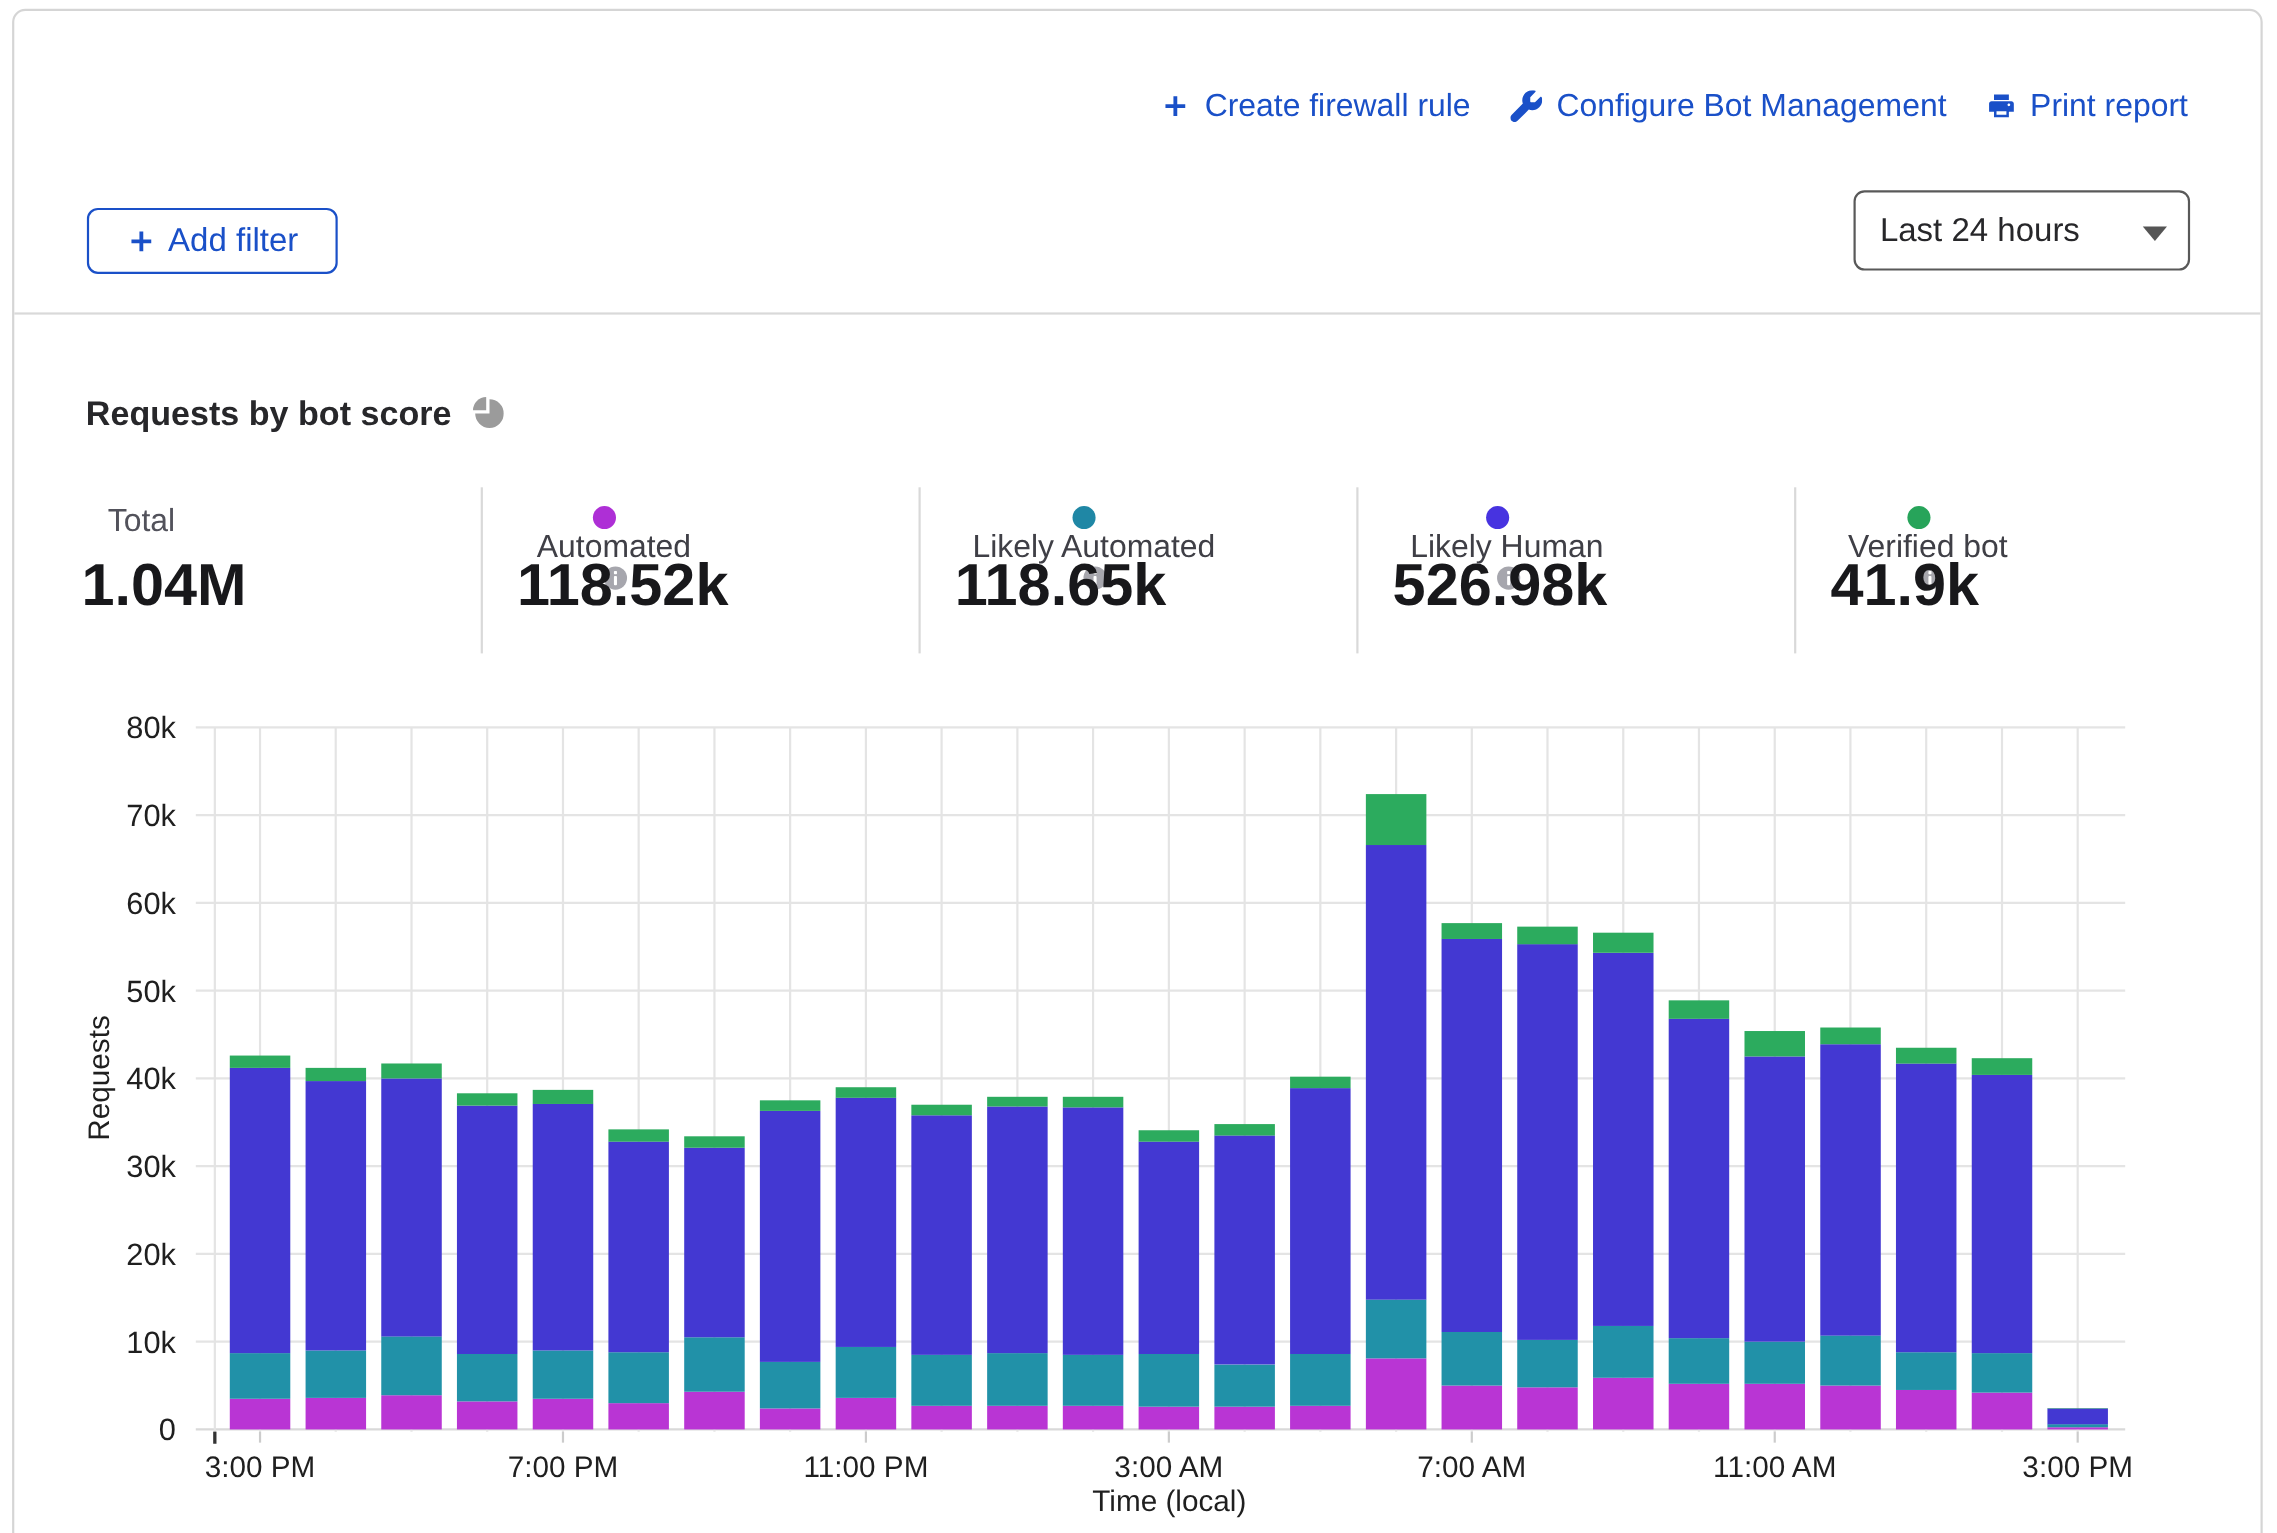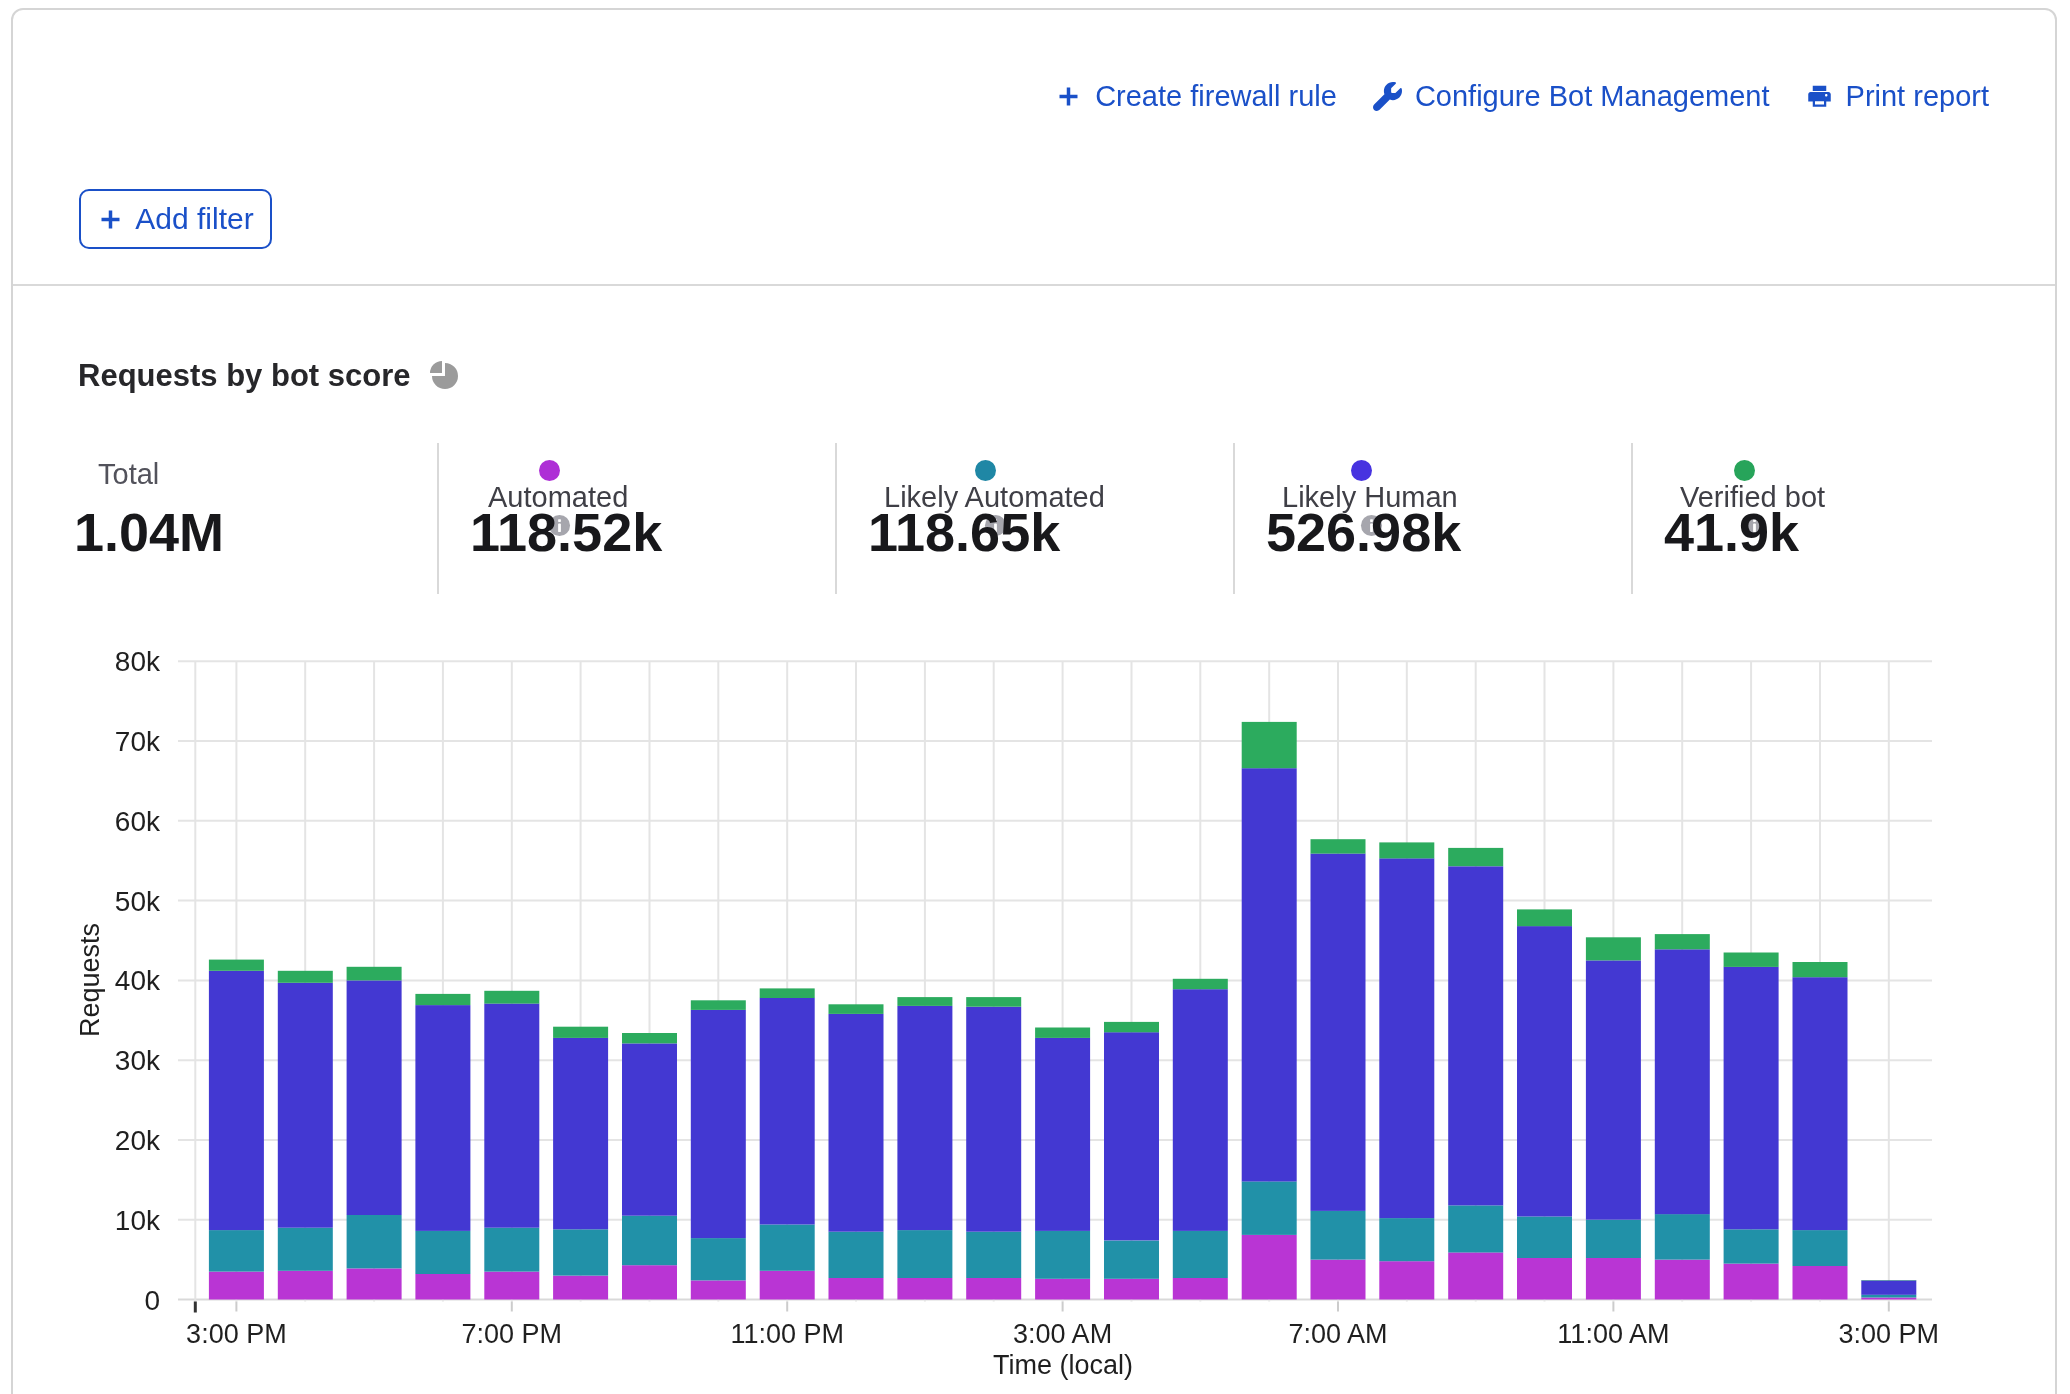--- a/index.html
+++ b/index.html
@@ -1,20 +1,20 @@
 <!DOCTYPE html>
 <html><head><meta charset="utf-8"><style>
 * { margin:0; padding:0; box-sizing:border-box; }
 html,body { width:2070px; height:1394px; background:#fff; font-family:"Liberation Sans",sans-serif; position:relative; overflow:hidden; }
 .card { position:absolute; left:11px; top:8px; width:2046px; height:1440px; border:2px solid #d5d5d5; border-radius:12px; background:#fff; }
 .hdr-divider { position:absolute; left:0; right:0; top:274px; height:2px; background:#d9d9d9; }
 .title { position:absolute; left:66px; top:65px; font-size:41px; font-weight:bold; color:#27272a; }
 .links { position:absolute; right:66px; top:70px; display:flex; align-items:center; gap:36px; }
 .link { display:flex; align-items:center; gap:13px; color:#1a50c8; font-size:29px; white-space:nowrap; }
-.addfilter { position:absolute; left:66px; top:179px; width:193px; height:60px; border:2px solid #1a50c8; border-radius:10px; display:flex; align-items:center; justify-content:center; gap:11px; color:#1a50c8; font-size:30px; }
+.addfilter { position:absolute; left:66px; top:179px; width:228px; height:60px; border:2px solid #1a50c8; border-radius:10px; display:flex; align-items:center; justify-content:center; gap:11px; color:#1a50c8; font-size:30px; }
 .select { position:absolute; right:64px; top:163px; width:306px; height:73px; border:2px solid #595959; border-radius:10px; display:flex; align-items:center; color:#27272a; font-size:30px; padding-left:22px; }
 .select .tri { position:absolute; right:19px; top:31px; width:0; height:0; border-left:11px solid transparent; border-right:11px solid transparent; border-top:13px solid #555; }
 .h2 { position:absolute; left:78px; top:358px; font-size:31px; font-weight:bold; color:#27272a; white-space:nowrap; }
 .col-div { position:absolute; top:443px; height:151px; width:2px; background:#d9d9d9; }
 .stat-label { position:absolute; top:458px; font-size:29px; color:#52525b;margin-left:20px; }
 .legend { position:absolute; top:460px; display:flex; align-items:center;flex-direction:column; }
 .legend .dot { width:21px; height:21px; border-radius:50%; flex:none; }
 .legend .name { font-size:29px; color:#3f3f46; margin-left:17px; white-space:nowrap; }
 .stat-num { position:absolute; top:501px; font-size:54px; font-weight:bold; color:#18181b; }
 .chart { position:absolute; left:0; top:620px; }
@@ -40,20 +40,24 @@
           <path fill="#1a50c8" d="M6 2.5h12V7H6V2.5zM4 8h16c1.1 0 2 .9 2 2v6.5h-4V21H6v-4.5H2V10c0-1.1.9-2 2-2zm4 8.2v2.8h8v-2.8H8zm10-6.4c-.61 0-1.1.49-1.1 1.1s.49 1.1 1.1 1.1s1.1-.49 1.1-1.1s-.49-1.1-1.1-1.1z"></path>
         </svg>
         <span>Print report</span>
       </div>
   </div>
   <div class="addfilter">
       <svg width="27" height="27" viewBox="0 0 24 24" style="flex:none">
         <path d="M10.45 4h3.1v6.45H20v3.1h-6.45V20h-3.1v-6.45H4v-3.1h6.45z" fill="#1a50c8"></path>
       </svg>
       <span>Add filter</span>
+    </div>
+  <div class="select">
+      <span>Last 24 hours</span>
+      <span class="tri"></span>
     </div>
   <div class="hdr-divider"></div>
 </div>
 <div class="h2">Requests by bot score</div>
 <div class="pieicon"><svg width="28" height="28" viewBox="0 0 28 28">
       <path d="M12 12 L12 0 A12 12 0 0 0 0 12 Z" fill="#9b9b9b"></path>
       <path d="M15 15 L15 2 A13 13 0 1 1 2 15 Z" fill="#9b9b9b"></path>
     </svg></div>
 <div class="col-div" style="left:437px"></div>
 <div class="col-div" style="left:835px"></div>

